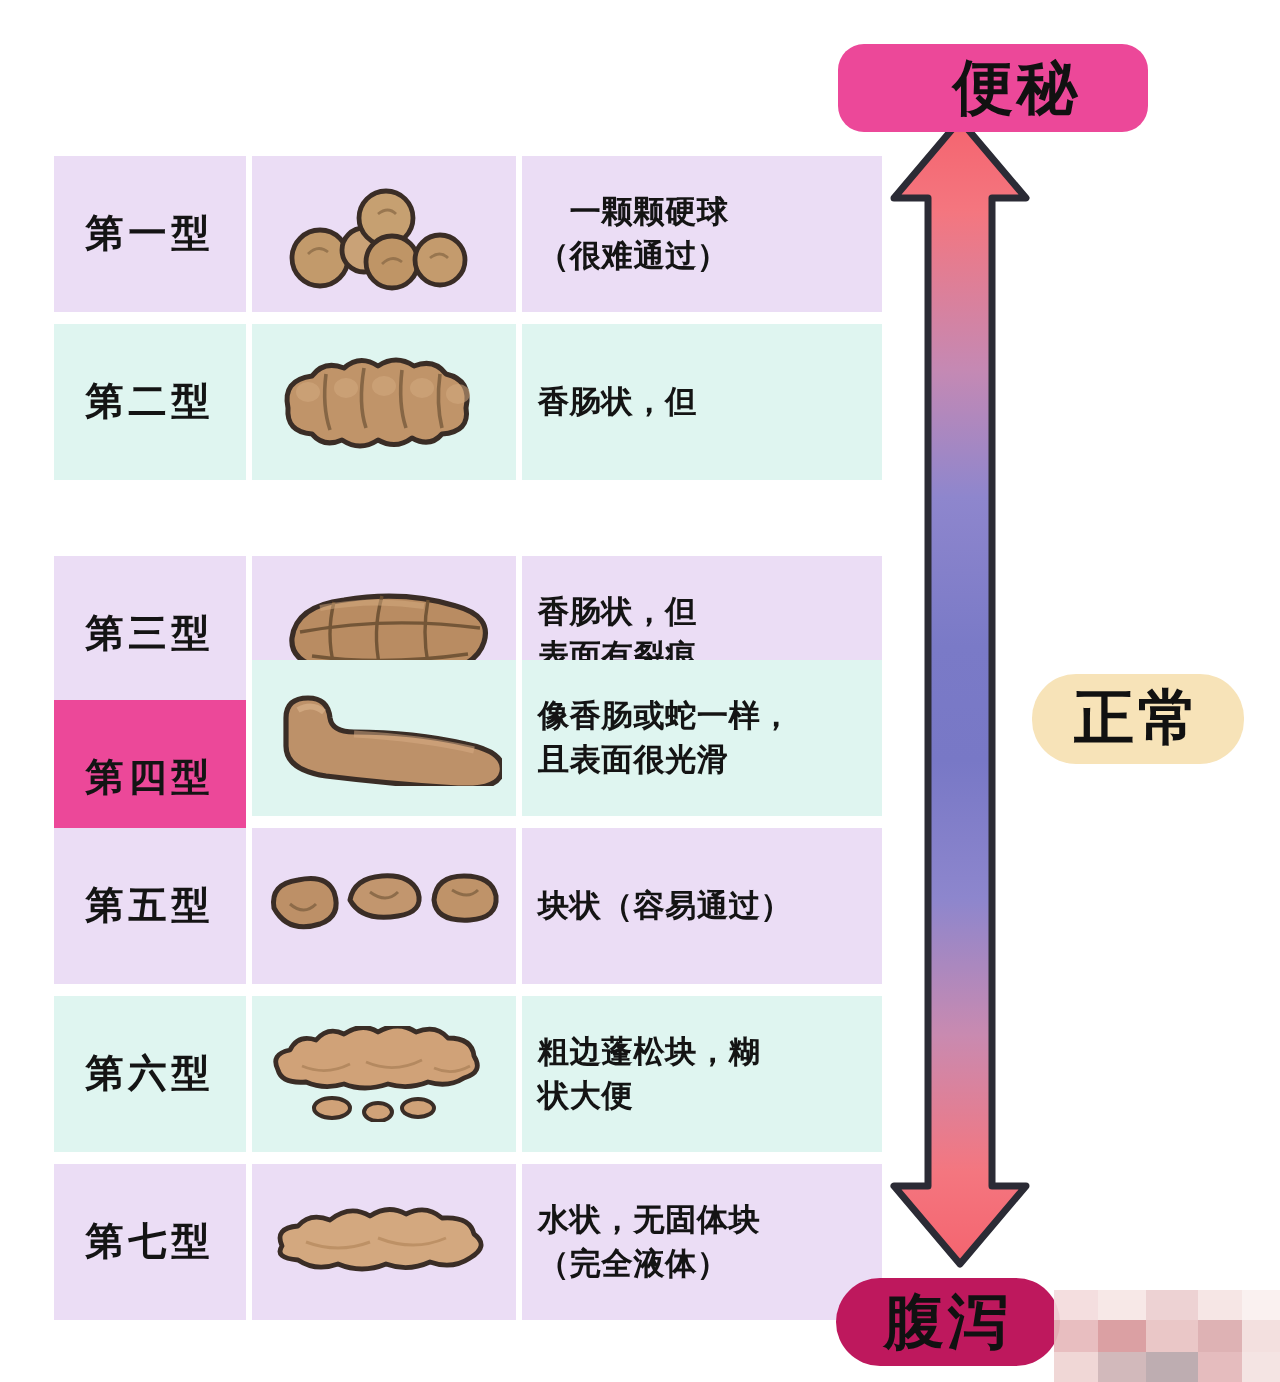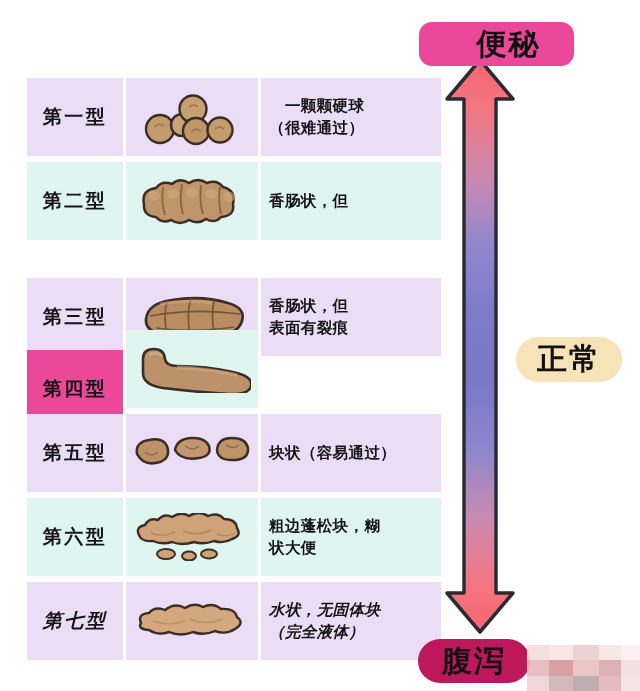--- a/index.html
+++ b/index.html
@@ -217,20 +217,26 @@
       <div class="cell cell-type" style="background:#ec4899;margin-top:20px;">
         <span class="type-label">第四型</span>
       </div>
       <div class="cell cell-image" style="background:#dff5f0;">
         <svg class="stool-art" width="118" height="48" viewBox="0 0 118 48">
           <path d="M10 14 q0 -10 11 -10 q10 0 11 10 q1 7 12 7 q30 0 56 6 q20 4 18 14 q-2 9 -22 8 q-34 -2 -66 -6 q-20 -3 -20 -15 z" fill="#bd9169" stroke="#3a2d26" stroke-width="2.6" stroke-linejoin="round"></path>
           <path d="M16 10 q7 -4 13 1" fill="none" stroke="#dcb58d" stroke-width="3" opacity="0.6"></path>
           <path d="M44 22 q34 2 60 8" fill="none" stroke="#d9ae85" stroke-width="3.5" opacity="0.5"></path>
         </svg>
       </div>
+      <div class="cell cell-desc" style="background:#dff5f0;">
+        <div class="desc-label">
+          <div>像香肠或蛇一样，</div>
+          <div>且表面很光滑</div>
+        </div>
+      </div>
     </div>
 
     <div class="chart-row" style="top:336px;">
       <div class="cell cell-type" style="background:#ebddf5;">
         <span class="type-label">第五型</span>
       </div>
       <div class="cell cell-image" style="background:#ebddf5;">
         <svg class="stool-art" width="118" height="42" viewBox="0 0 118 42">
           <g stroke="#3a2d26" stroke-width="2.5" stroke-linejoin="round">
             <path d="M4 22 q-2 -12 12 -14 q14 -3 18 6 q4 12 -7 16 q-16 5 -23 -8 z" fill="#bd9067"></path>
@@ -271,21 +277,21 @@
         </svg>
       </div>
       <div class="cell cell-desc" style="background:#dff5f0;">
         <div class="desc-label">
           <div>粗边蓬松块，糊</div>
           <div>状大便</div>
         </div>
       </div>
     </div>
 
-    <div class="chart-row" style="top:504px;font-style:italic;">
+    <div class="chart-row" style="top:504px;">
       <div class="cell cell-type" style="background:#ebddf5;">
         <span class="type-label">第七型</span>
       </div>
       <div class="cell cell-image" style="background:#ebddf5;">
         <svg class="stool-art" width="118" height="44" viewBox="0 0 118 44">
           <path d="M8 24 q-4 -9 8 -10 q6 -7 16 -3 q10 -8 20 -2 q9 -6 18 -1 q10 -5 18 2 q14 -1 16 8 q8 6 -2 12 q-9 6 -20 2 q-11 5 -22 1 q-12 5 -24 0 q-11 4 -20 -2 q-12 -1 -8 -7 z" fill="#d3a87f" stroke="#3a2d26" stroke-width="2.4" stroke-linejoin="round"></path>
           <g fill="none" stroke="#b08356" stroke-width="1.5" opacity="0.6">
             <path d="M20 22 q16 6 32 0"></path>
             <path d="M56 20 q18 7 34 0"></path>
           </g>

